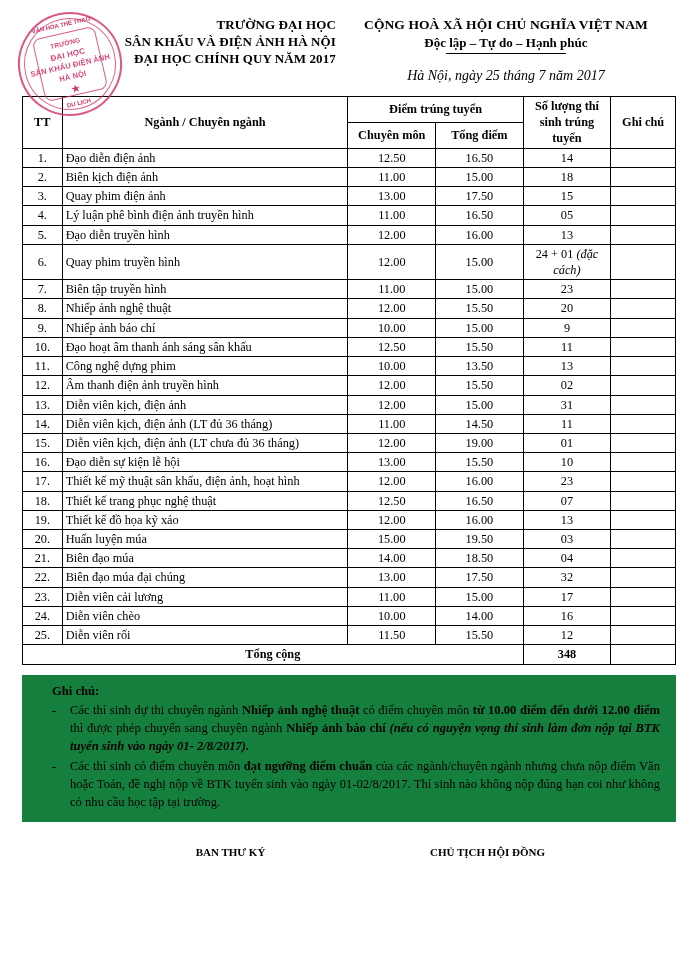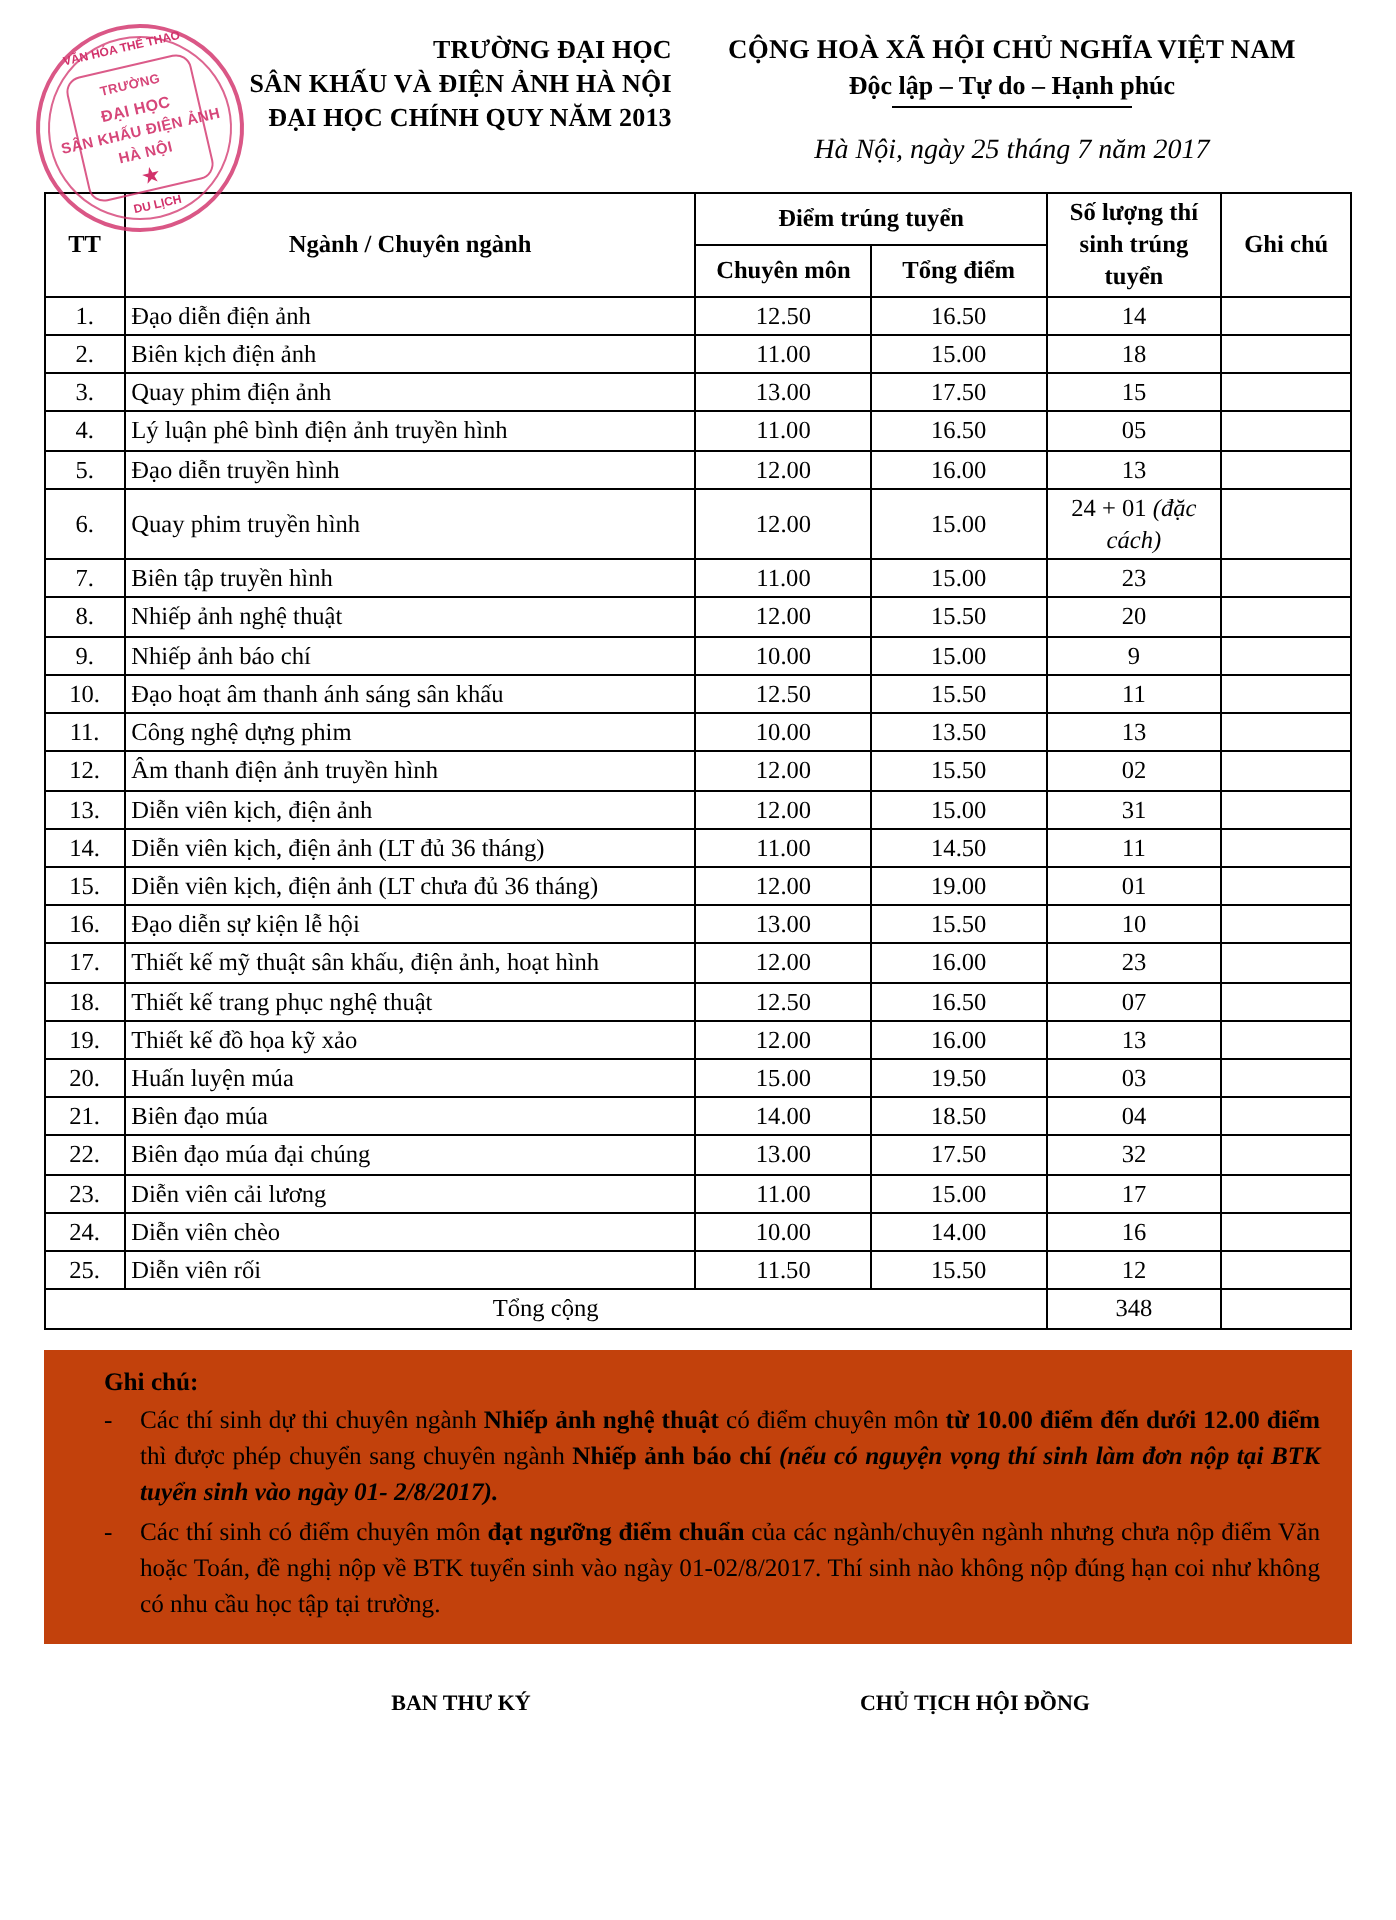--- a/index.html
+++ b/index.html
@@ -159,31 +159,31 @@
   }
   .col-tt { width: 38px; text-align: center; }
   .col-name { width: 274px; }
   .col-cm { width: 84px; text-align: center; }
   .col-td { width: 84px; text-align: center; }
   .col-sl { width: 84px; text-align: center; }
   .col-gc { width: 62px; text-align: center; }
   td.name { padding-left: 8px; }
   td.num { text-align: center; }
   .total-row td {
-    font-weight: normal;
+    font-weight: bold;
     text-align: center;
   }
   .total-label {
     text-align: center !important;
     font-weight: bold;
   }
   .italic { font-style: italic; }
   
   .notes {
-    background: #c2410c;
+    background: #15803d;
     margin-top: 10px;
     padding: 8px 16px 10px 30px;
     font-size: 12.6px;
     line-height: 1.42;
   }
   .notes-title {
     font-weight: bold;
     margin-bottom: 2px;
   }
   .note-item {
@@ -230,21 +230,21 @@
     <div class="st-text t3">SÂN KHẤU ĐIỆN ẢNH</div>
     <div class="st-text t4">HÀ NỘI</div>
     <div class="star">★</div>
     <div class="arc-bot">DU LỊCH</div>
   </div>
 
   <div class="header">
     <div class="header-left">
       <div class="h-line">TRƯỜNG ĐẠI HỌC</div>
       <div class="h-line">SÂN KHẤU VÀ ĐIỆN ẢNH HÀ NỘI</div>
-      <div class="h-line">ĐẠI HỌC CHÍNH QUY NĂM 2013</div>
+      <div class="h-line">ĐẠI HỌC CHÍNH QUY NĂM 2017</div>
     </div>
     <div class="header-right">
       <div class="h-line big">CỘNG HOÀ XÃ HỘI CHỦ NGHĨA VIỆT NAM</div>
       <div class="h-sub">Độc lập – Tự do – Hạnh phúc</div>
       <div class="rule"></div>
       <div class="h-date">Hà Nội, ngày 25 tháng 7 năm 2017</div>
     </div>
   </div>
 
 

